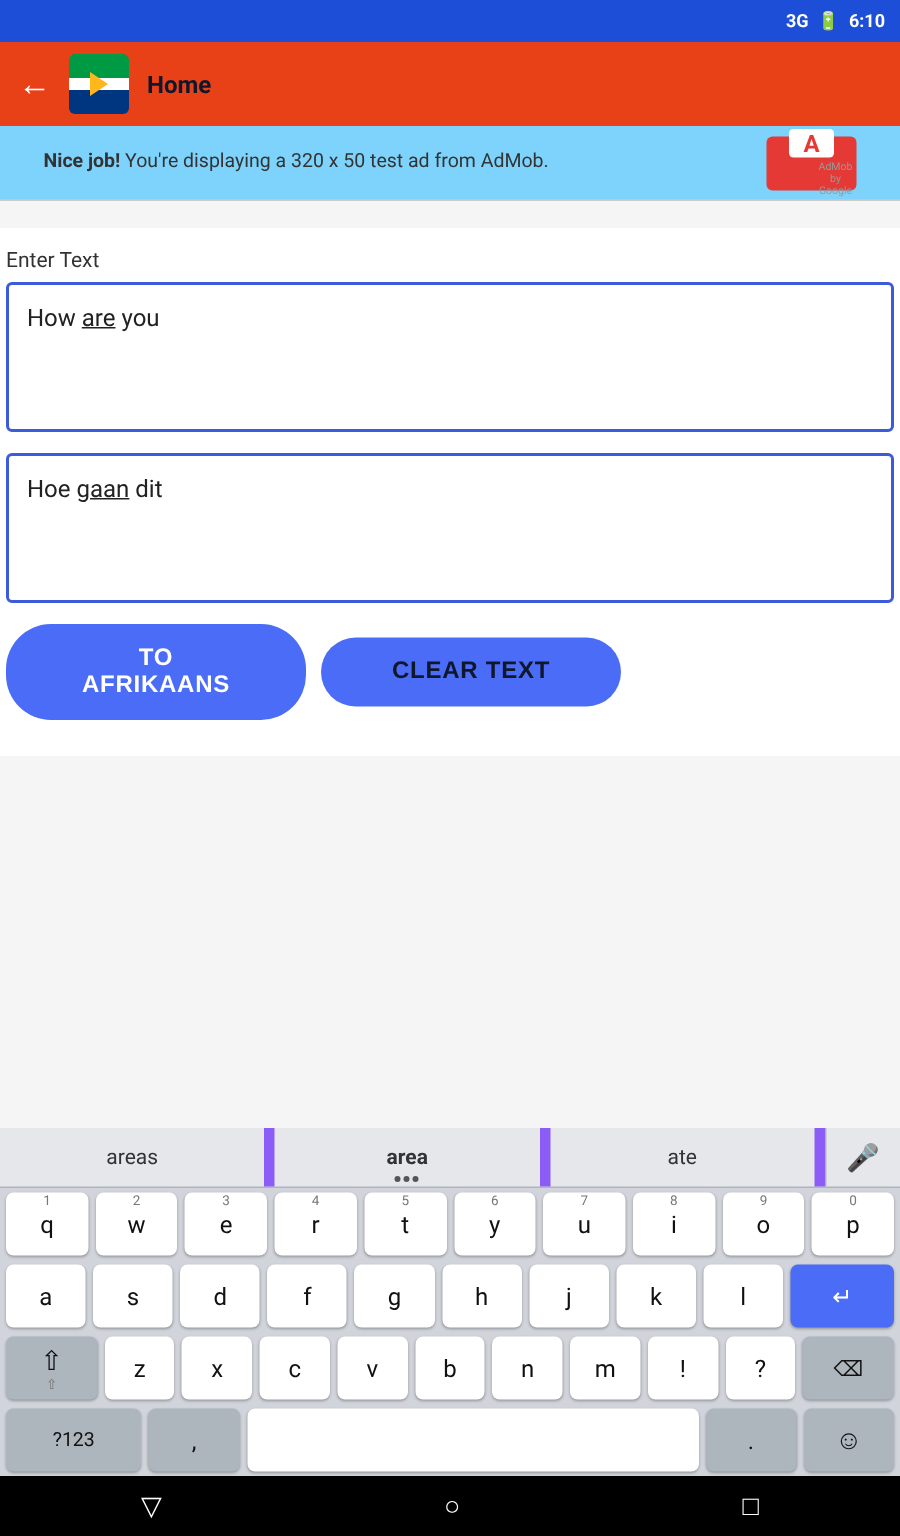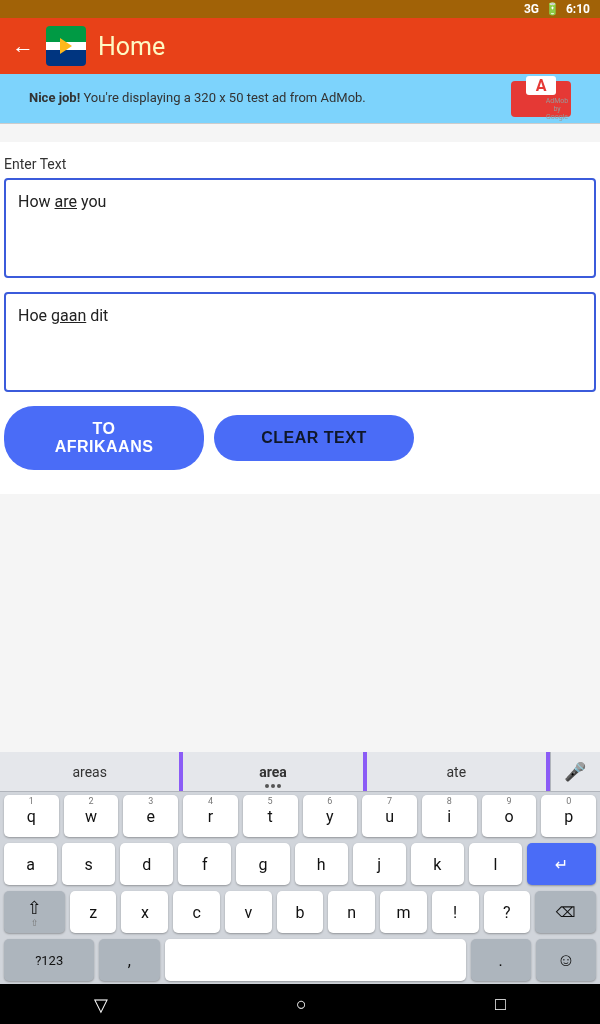--- a/index.html
+++ b/index.html
@@ -7,22 +7,22 @@
     body {
       width: 600px;
       min-height: 1024px;
       font-family: 'Roboto', Arial, sans-serif;
       background: #f5f5f5;
       overflow-x: hidden;
     }
 
     
     .status-bar {
-      background: #a16207;
-      height: 18px;
+      background: #1d4ed8;
+      height: 28px;
       display: flex;
       align-items: center;
       justify-content: flex-end;
       padding: 0 10px;
       gap: 6px;
     }
     .status-bar-right {
       display: flex;
       align-items: center;
       gap: 6px;
@@ -61,23 +61,23 @@
       left: 50%;
       top: 50%;
       transform: translate(-50%, -50%);
       width: 0;
       height: 0;
       border-left: 12px solid #ffb81c;
       border-top: 8px solid transparent;
       border-bottom: 8px solid transparent;
     }
     .app-bar-title {
-      color: #fef9c3;
-      font-size: 25px;
-      font-weight: 400;
+      color: #0f172a;
+      font-size: 16px;
+      font-weight: 700;
     }
 
     
     .ad-banner {
       background: #7dd3fc;
       border-bottom: 1px solid #ccc;
       padding: 8px 29px;
       display: flex;
       align-items: center;
       justify-content: space-between;
@@ -201,21 +201,21 @@
       border-bottom: 1px solid #b0b4bb;
     }
 
     .suggestion-item {
       flex: 1;
       display: flex;
       align-items: center;
       justify-content: center;
       font-size: 14px;
       color: #333;
-      border-right: 4px solid #8b5cf6;
+      border-right: 7px solid #8b5cf6;
       position: relative;
     }
 
     .suggestion-item.active {
       font-weight: bold;
     }
 
     .suggestion-dots {
       position: absolute;
       bottom: 3px;

